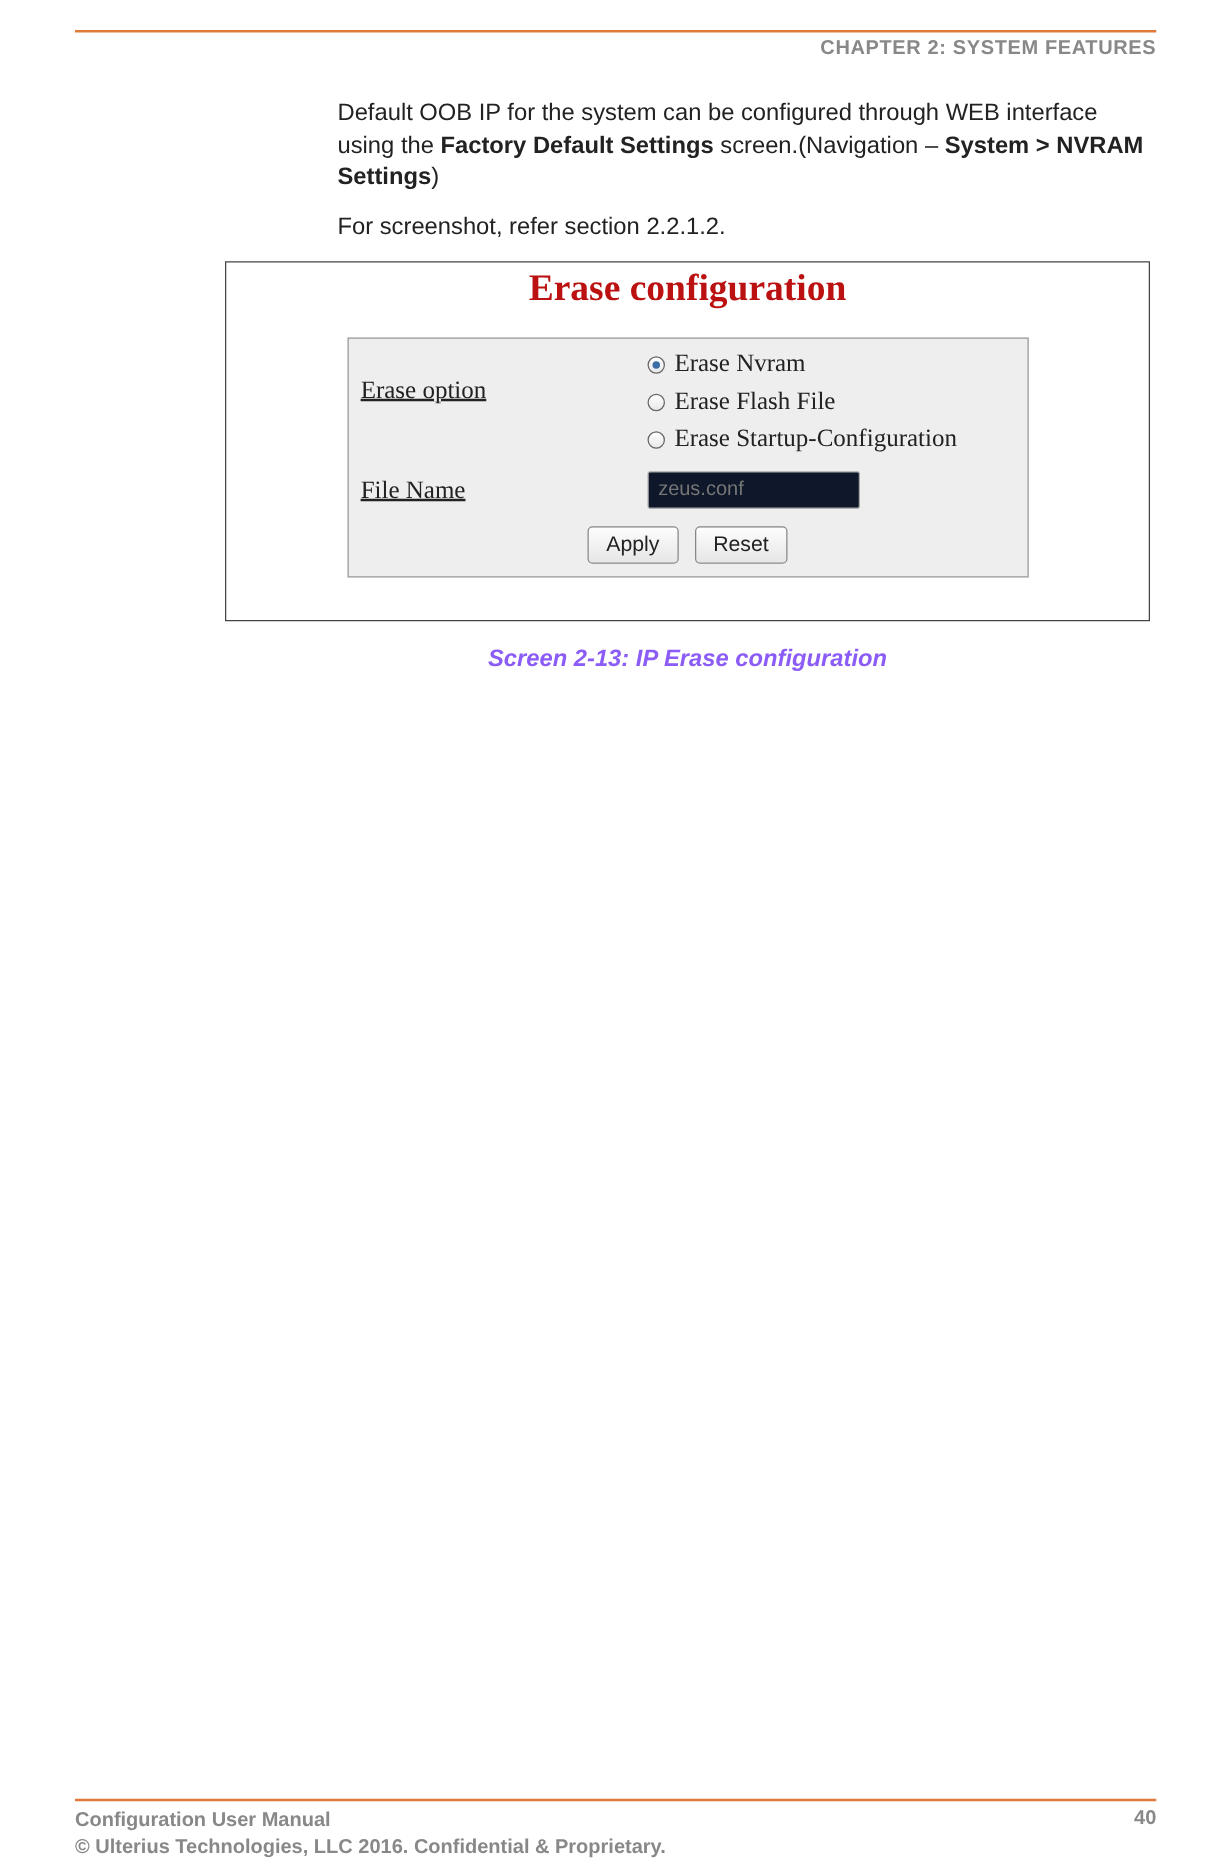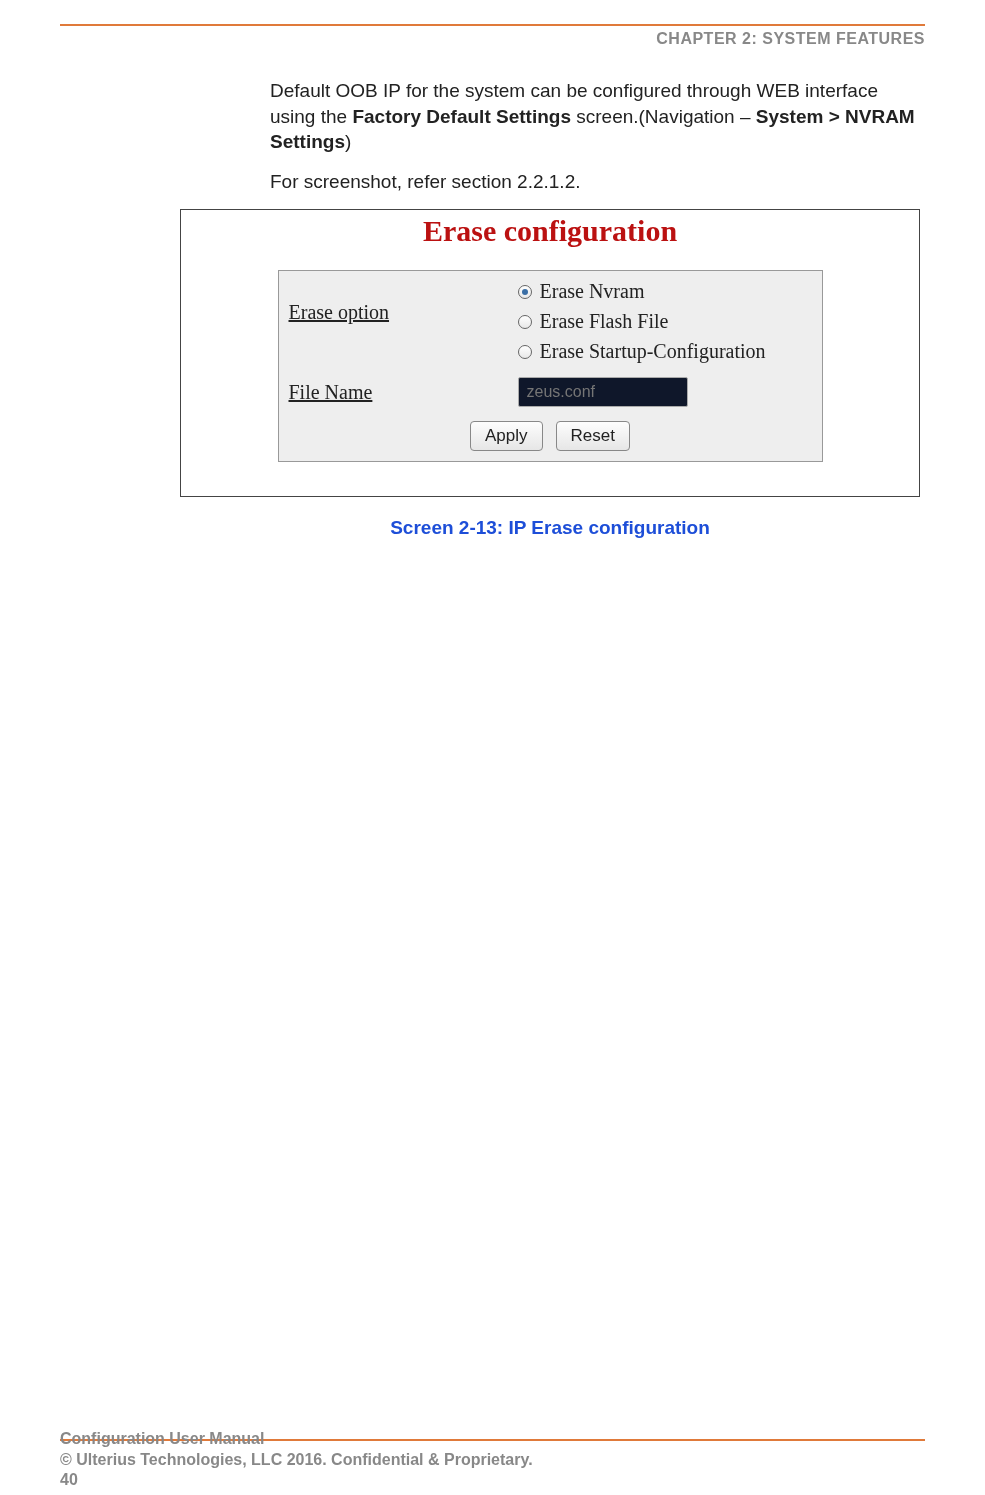--- a/index.html
+++ b/index.html
@@ -135,44 +135,44 @@
     border-radius: 4px;
     font-family: Arial, sans-serif;
     font-size: 17px;
     color: #222;
     line-height: 28px;
     margin: 0 4px;
     cursor: pointer;
   }
   .caption {
     text-align: center;
-    color: #1d4ed8;
+    color: #8b5cf6;
     font-weight: bold;
     font-size: 19px;
     margin-top: 20px;
+    font-style: italic;
   }
 
   
   .footer-rule {
     position: absolute;
     left: 60px; right: 60px;
     bottom: 78px;
     border-top: 2px solid #e07a3a;
   }
   .footer {
     position: absolute;
     left: 60px; right: 60px;
     bottom: 30px;
     display: flex;
     justify-content: space-between;
     align-items: flex-start;
     color: #888;
     font-weight: bold;
     font-size: 16px;
-    flex-direction: column;
   }
   .footer .left { line-height: 1.35; }
 </style>
 </head>
 <body>
 
 <div class="page">
 
   <div class="top-rule"></div>
   <div class="chapter-header">CHAPTER 2: SYSTEM FEATURES</div>

